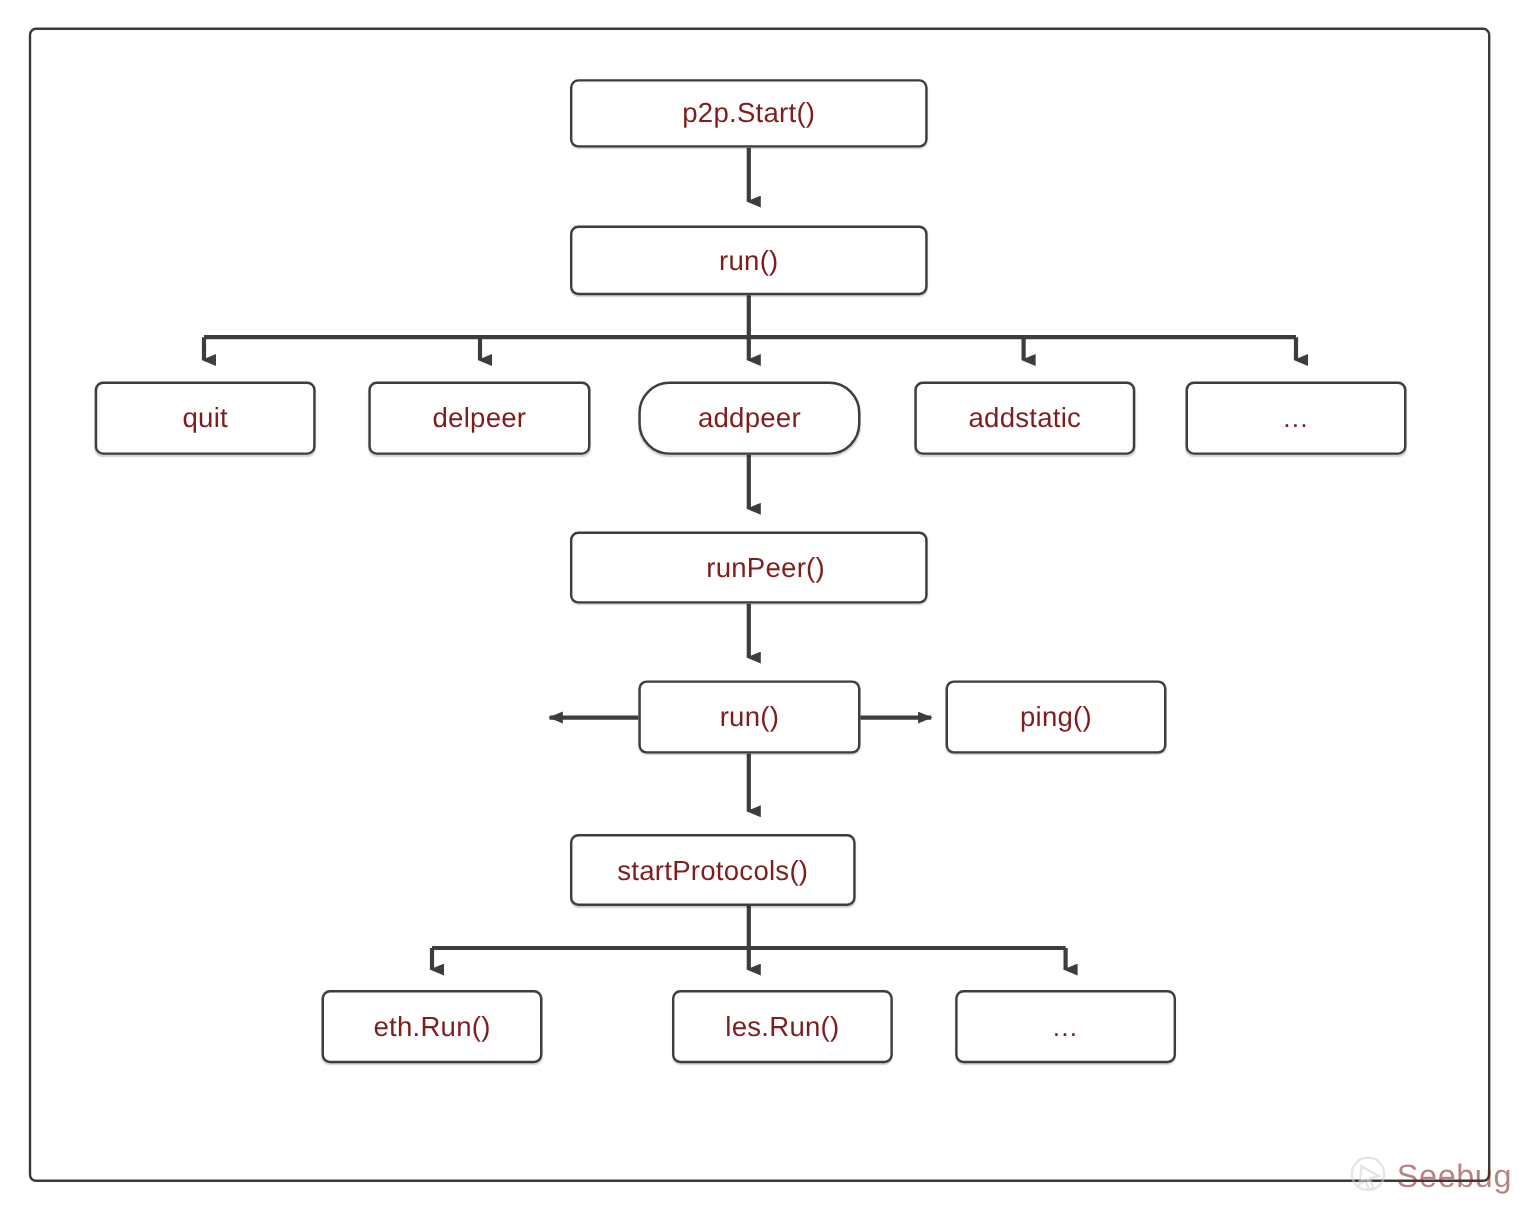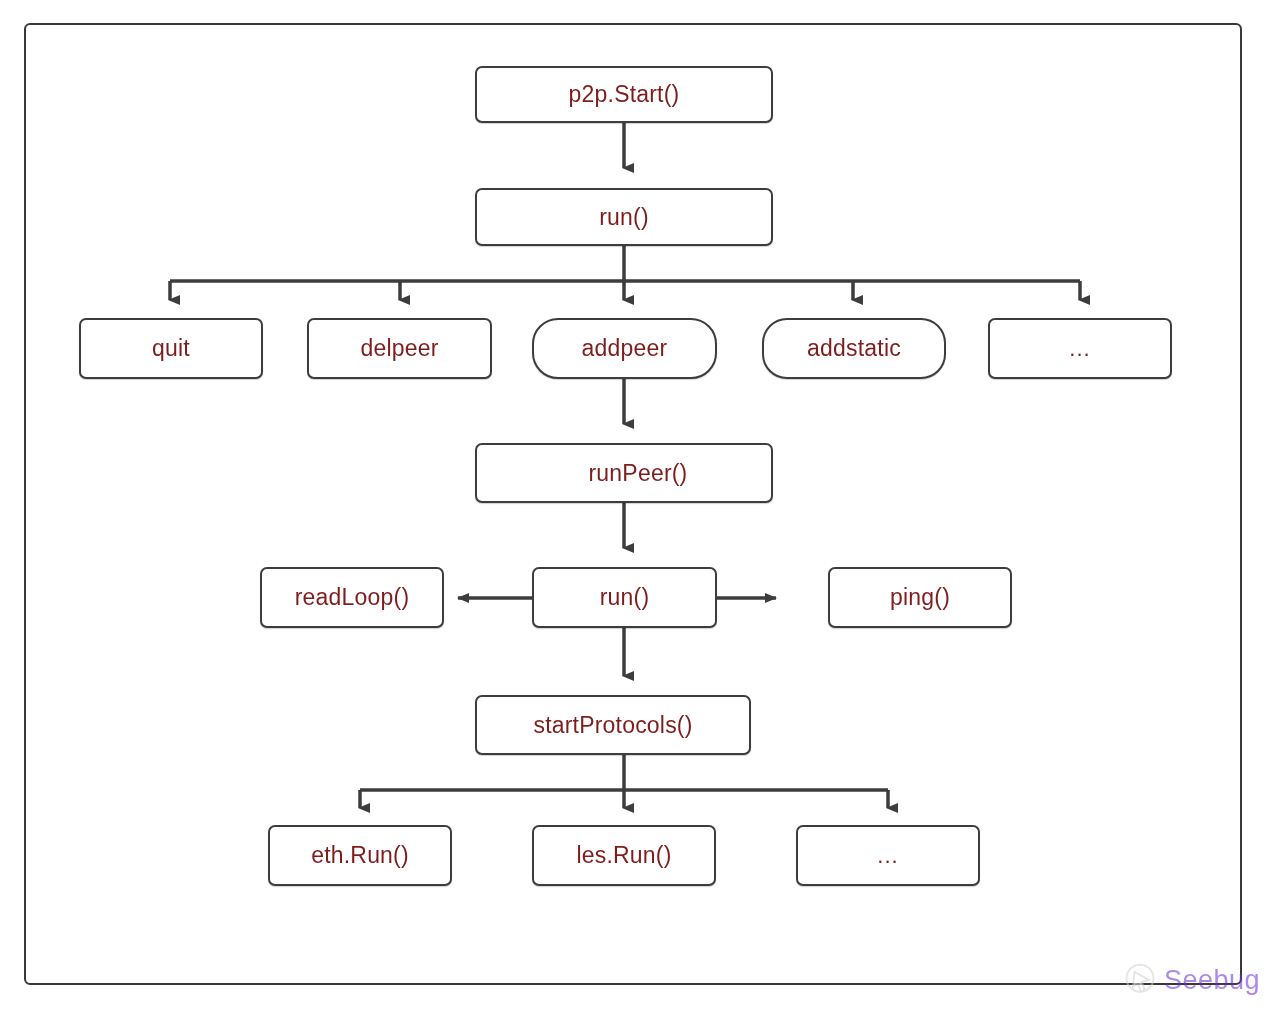--- a/index.html
+++ b/index.html
@@ -70,21 +70,21 @@
     opacity: 0.55;
   }
   .watermark .wm-logo {
     width: 36px;
     height: 36px;
     flex: 0 0 36px;
   }
   .watermark .wm-text {
     font-family: "Liberation Sans", sans-serif;
     font-size: 27px;
-    color: #6d28d9;
+    color: #7f1d1d;
     letter-spacing: 0.5px;
     line-height: 1;
   }
 </style>
 </head>
 <body>
 
 <div id="canvas">
 
   <div class="frame"></div>
@@ -134,37 +134,36 @@
   <div class="node" style="left:475px;top:66px;width:298px;height:57px;">p2p.Start()</div>
 
   <div class="node" style="left:475px;top:188px;width:298px;height:58px;">run()</div>
 
   <div class="node" style="left:307px;top:318px;width:185px;height:61px;">delpeer</div>
 
   <div class="node" style="left:79px;top:318px;width:184px;height:61px;">quit</div>
 
   <div class="node" style="left:532px;top:318px;width:185px;height:61px;border-radius:26px;">addpeer</div>
 
-  <div class="node" style="left:762px;top:318px;width:184px;height:61px;border-radius:25px;">addstatic</div>
+  <div class="node" style="left:762px;top:318px;width:184px;height:61px;">addstatic</div>
 
   <div class="node ellipsis" style="left:988px;top:318px;width:184px;height:61px;">...</div>
 
   <div class="node" style="left:475px;top:443px;width:298px;height:60px;padding-left:28px;">runPeer()</div>
 
-  <div class="node" style="left:260px;top:567px;width:184px;height:61px;">readLoop()</div>
 
   <div class="node" style="left:532px;top:567px;width:185px;height:61px;">run()</div>
 
-  <div class="node" style="left:788px;top:567px;width:184px;height:61px;margin-left:40px;">ping()</div>
+  <div class="node" style="left:788px;top:567px;width:184px;height:61px;">ping()</div>
 
-  <div class="node" style="left:475px;top:695px;width:276px;height:60px;text-align:right;">startProtocols()</div>
+  <div class="node" style="left:475px;top:695px;width:238px;height:60px;text-align:right;">startProtocols()</div>
 
   <div class="node" style="left:268px;top:825px;width:184px;height:61px;text-align:right;">eth.Run()</div>
 
-  <div class="node" style="left:532px;top:825px;width:184px;height:61px;">les.Run()</div>
+  <div class="node" style="left:560px;top:825px;width:184px;height:61px;">les.Run()</div>
 
   <div class="node ellipsis" style="left:796px;top:825px;width:184px;height:61px;">...</div>
 
   <div class="watermark">
     <svg class="wm-logo" viewBox="0 0 40 40" xmlns="http://www.w3.org/2000/svg">
       <circle cx="20" cy="18" r="15" fill="none" stroke="#d2d2d2" stroke-width="2.2"></circle>
       <path d="M 14 11 L 30 20 L 22 22 L 25 31 L 21 33 L 18 24 L 12 28 Z" fill="#ffffff" stroke="#cfcfcf" stroke-width="2"></path>
     </svg>
     <span class="wm-text">Seebug</span>
   </div>

